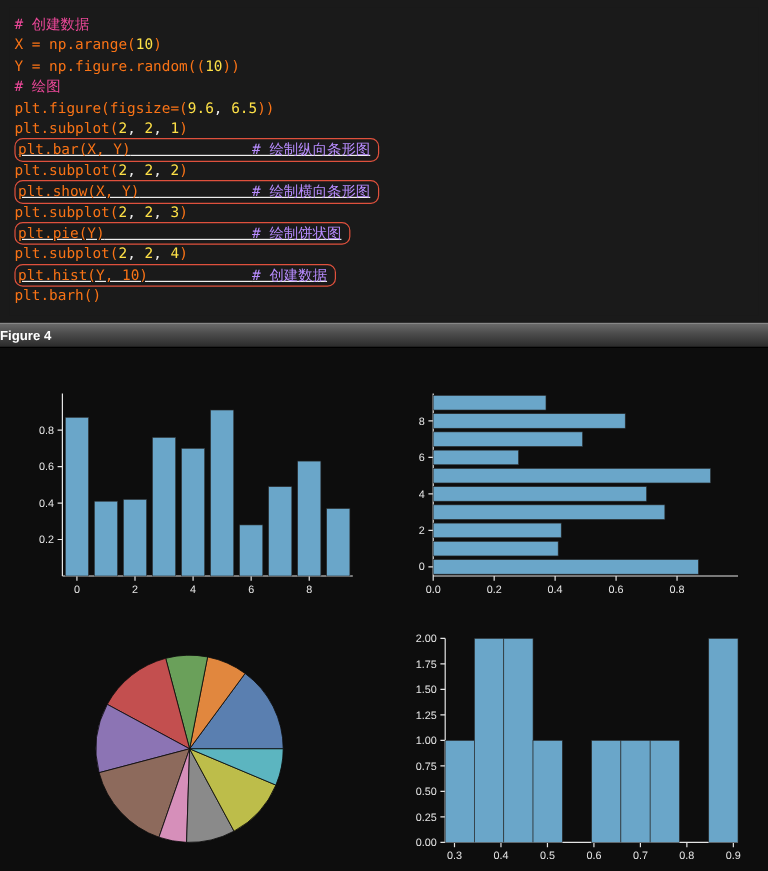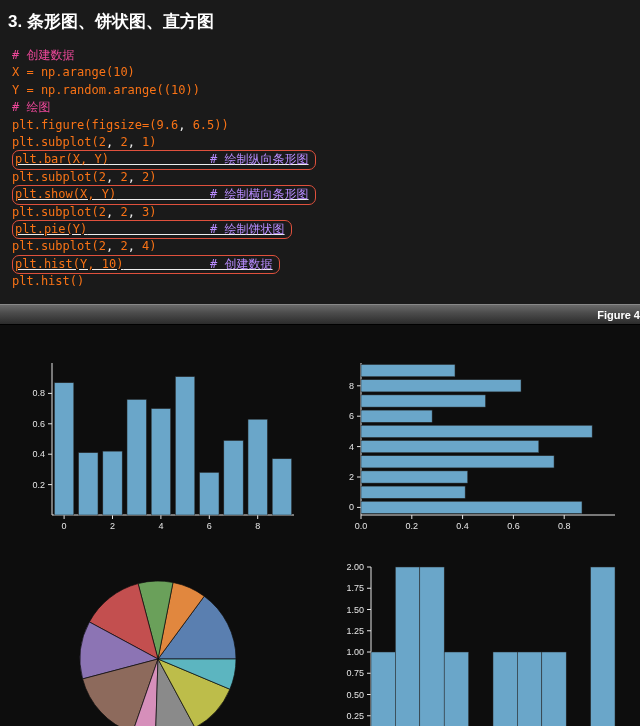--- a/index.html
+++ b/index.html
@@ -15,36 +15,36 @@
   .code-block {
     background: #1a1a1a;
     font-family: "DejaVu Sans Mono", Menlo, Consolas, monospace;
     font-size: 12px;
     line-height: 1.45;
     padding: 6px 4px 8px 4px;
     white-space: pre;
   }
   .c-comment { color: #ec4899; }
   .c-kw { color: #f97316; }
-  .c-num { color: #f97316; }
+  .c-num { color: #fde047; }
   .c-label { color: #b88cff; }
   .hl {
     display: inline-block;
     border: 1.5px solid #e0513d;
     border-radius: 7px;
     padding: 0 6px 0 2px;
     margin: -1.5px 0;
     text-decoration: underline;
   }
   .figure-bar {
     background: linear-gradient(#6a6a6a, #4d4d4d 40%, #2b2b2b);
     color: #fff;
     font-size: 11px;
     font-weight: bold;
-    text-align: right;
+    text-align: left;
     height: 21px;
     line-height: 21px;
     width: 100%;
     border-top: 1px solid #888;
     border-bottom: 1px solid #000;
   }
   .chart-area {
     background: #0d0d0d;
     padding: 30px 8px 12px 8px;
     display: grid;
@@ -54,36 +54,35 @@
   svg { display:block; }
   .axis text { fill: #e5e5e5; font-size: 9px; font-family: Arial; }
   .axis line, .axis path { stroke: #e5e5e5; }
   .bar { fill: #6aa6c9; stroke: #292929; stroke-width: 0.5; }
   .pie-slice { stroke: #0d0d0d; stroke-width: 0.7; }
 </style>
 </head>
 <body>
 
 <div class="container">
-  <div class="title">3. 条形图、饼状图、直方图</div>
 
   <div class="code-block"><span class="c-comment"># 创建数据</span>
 <span><span class="c-kw">X = np.arange(</span><span class="c-num">10</span><span class="c-kw">)</span></span>
-<span><span class="c-kw">Y = np.random.arange((</span><span class="c-num">10</span><span class="c-kw">))</span></span>
+<span><span class="c-kw">Y = np.figure.random((</span><span class="c-num">10</span><span class="c-kw">))</span></span>
 <span class="c-comment"># 绘图</span>
 <span><span class="c-kw">plt.figure(figsize=(</span><span class="c-num">9.6</span><span>, </span><span class="c-num">6.5</span><span class="c-kw">))</span></span>
 <span><span class="c-kw">plt.subplot(</span><span class="c-num">2</span>, <span class="c-num">2</span>, <span class="c-num">1</span><span class="c-kw">)</span></span>
 <span><span class="hl"><span class="c-kw">plt.bar(X, Y)</span>              <span class="c-label"># 绘制纵向条形图</span></span></span>
 <span><span class="c-kw">plt.subplot(</span><span class="c-num">2</span>, <span class="c-num">2</span>, <span class="c-num">2</span><span class="c-kw">)</span></span>
 <span><span class="hl"><span class="c-kw">plt.show(X, Y)</span>             <span class="c-label"># 绘制横向条形图</span></span></span>
 <span><span class="c-kw">plt.subplot(</span><span class="c-num">2</span>, <span class="c-num">2</span>, <span class="c-num">3</span><span class="c-kw">)</span></span>
 <span><span class="hl"><span class="c-kw">plt.pie(Y)</span>                 <span class="c-label"># 绘制饼状图</span></span></span>
 <span><span class="c-kw">plt.subplot(</span><span class="c-num">2</span>, <span class="c-num">2</span>, <span class="c-num">4</span><span class="c-kw">)</span></span>
 <span><span class="hl"><span class="c-kw">plt.hist(Y, 10)</span>            <span class="c-label"># 创建数据</span></span></span>
-<span class="c-kw">plt.hist()</span></div>
+<span class="c-kw">plt.barh()</span></div>
 </div>
 
 <div class="figure-bar">Figure 4</div>
 
 <div class="chart-area">
   <svg id="chart-bar" width="290" height="180">
       <g class="axis">
         <line x1="44" y1="160" x2="286" y2="160"></line>
         <line x1="44" y1="8" x2="44" y2="160"></line>
         <line x1="56.1" y1="160" x2="56.1" y2="164"></line>

